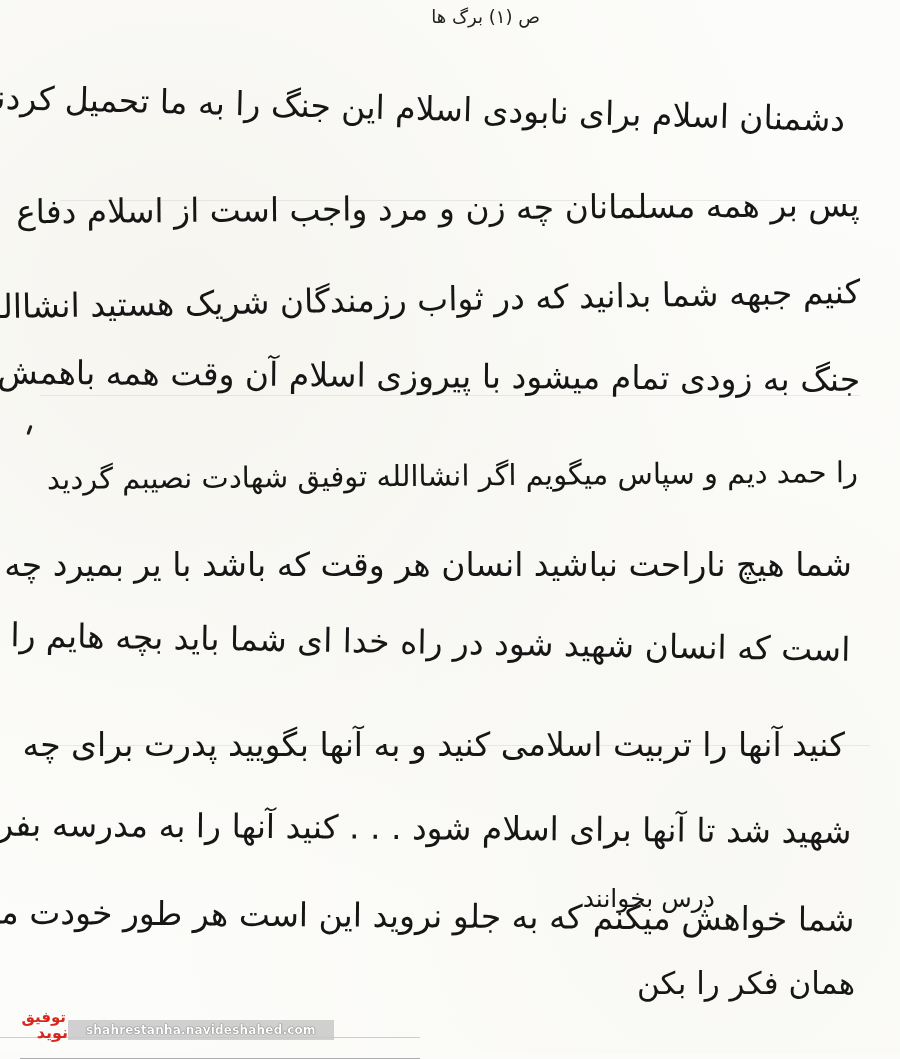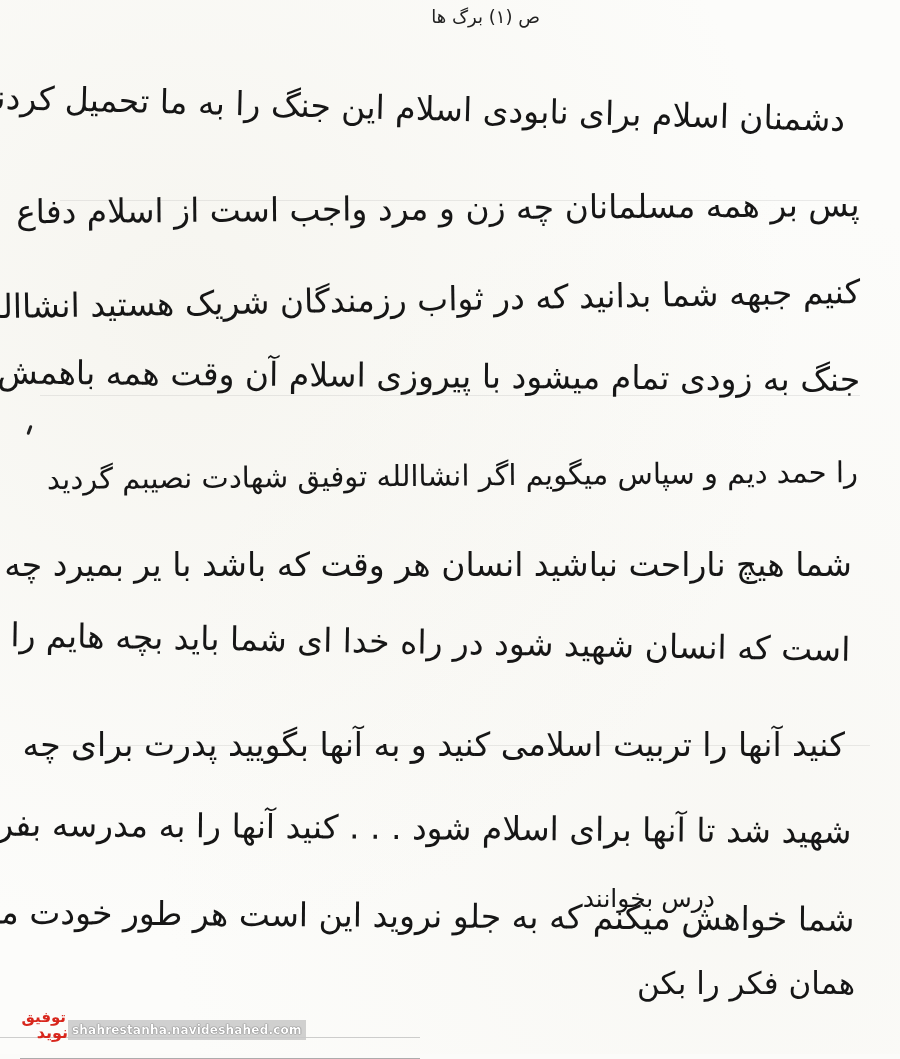--- a/index.html
+++ b/index.html
@@ -58,21 +58,21 @@
       direction: rtl; line-height: 1;
     }
     .wm-logo .top { position: absolute; top: 0; right: 4px; font-size: 15px; }
     .wm-logo .bot { position: absolute; top: 15px; right: 2px; font-size: 16px; }
     .wm-url {
       background: rgba(200,200,200,0.85);
       color: #ffffff;
       font-family: "DejaVu Sans", sans-serif;
       font-weight: bold;
       font-size: 12px;
-      padding: 3px 4px;
+      padding: 3px 18px;
       margin-left: -2px;
       text-shadow: 0 0 1px #555, 0 0 1px #555;
       letter-spacing: 0.2px;
     }
     .wm-rule {
       position: absolute; left: 0; top: 1037px; width: 420px; height: 1px;
       background: rgba(160,160,160,0.5);
     }
     .wm-rule2 {
       position: absolute; left: 20px; top: 1058px; width: 400px; height: 1px;

